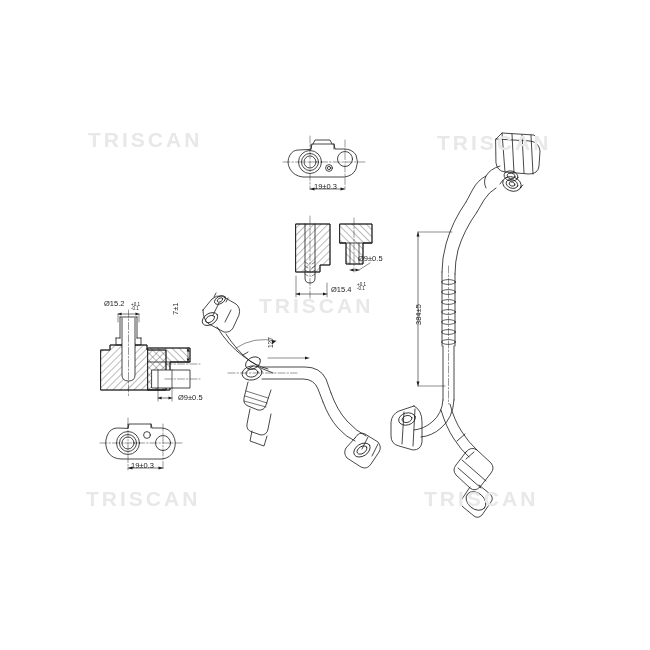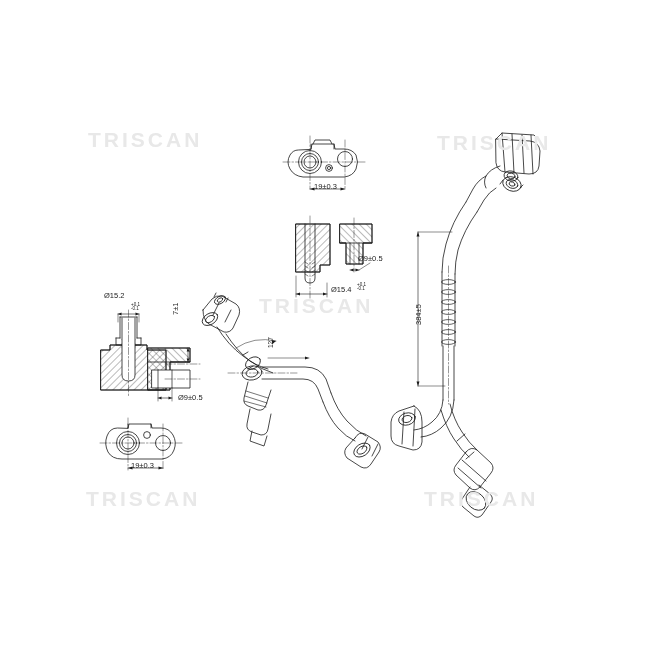--- a/index.html
+++ b/index.html
@@ -337,21 +337,21 @@
   <div class="dimtext" style="left:314px; top:183px; font-size:7.5px;">19±0.3</div>
 
   <div class="dimtext" style="left:358px; top:255px; font-size:7.5px;">Ø9±0.5</div>
 
   <div class="dimtext" style="left:331px; top:286px; font-size:7.5px;">Ø15.4</div>
   <div class="tolstack" style="left:357px; top:283px; font-size:4.5px;">
     <span class="tv">+0.1</span>
     <span class="tv">-0.1</span>
   </div>
 
-  <div class="dimtext" style="left:104px; top:292px; font-size:7.5px;">Ø15.2</div>
+  <div class="dimtext" style="left:104px; top:300px; font-size:7.5px;">Ø15.2</div>
   <div class="tolstack" style="left:131px; top:303px; font-size:4.5px;">
     <span class="tv">+0.1</span>
     <span class="tv">-0.1</span>
   </div>
 
   <div class="dimtext" style="left:172px; top:315px; font-size:7.5px; transform:rotate(-90deg); transform-origin:left top;">7±1</div>
 
   <div class="dimtext" style="left:178px; top:394px; font-size:7.5px;">Ø9±0.5</div>
 
   <div class="dimtext" style="left:131px; top:462px; font-size:7.5px;">19±0.3</div>

